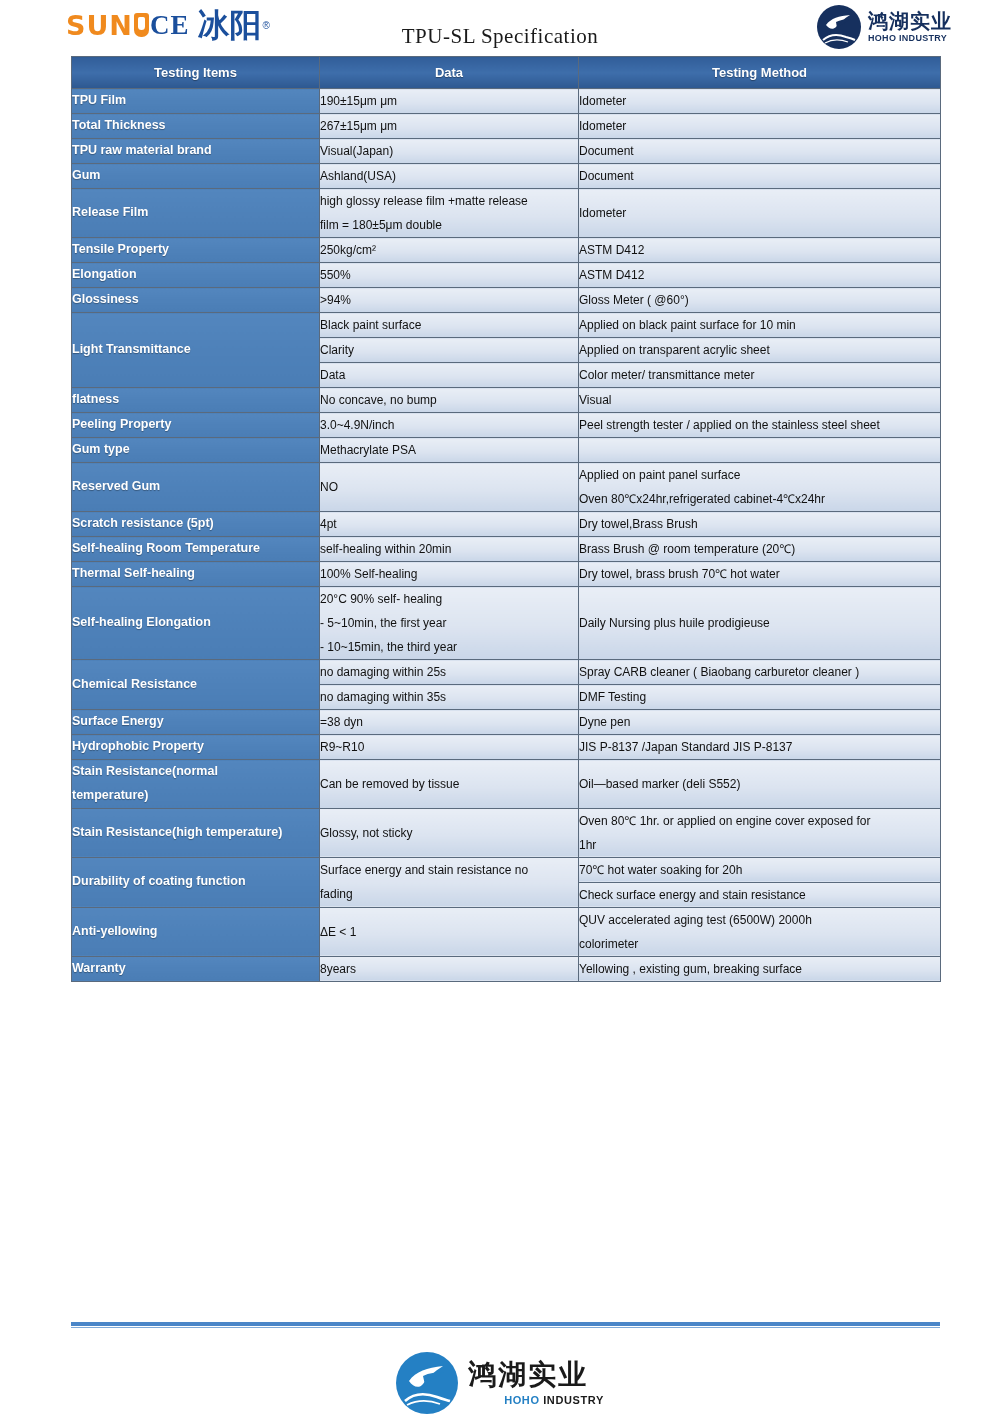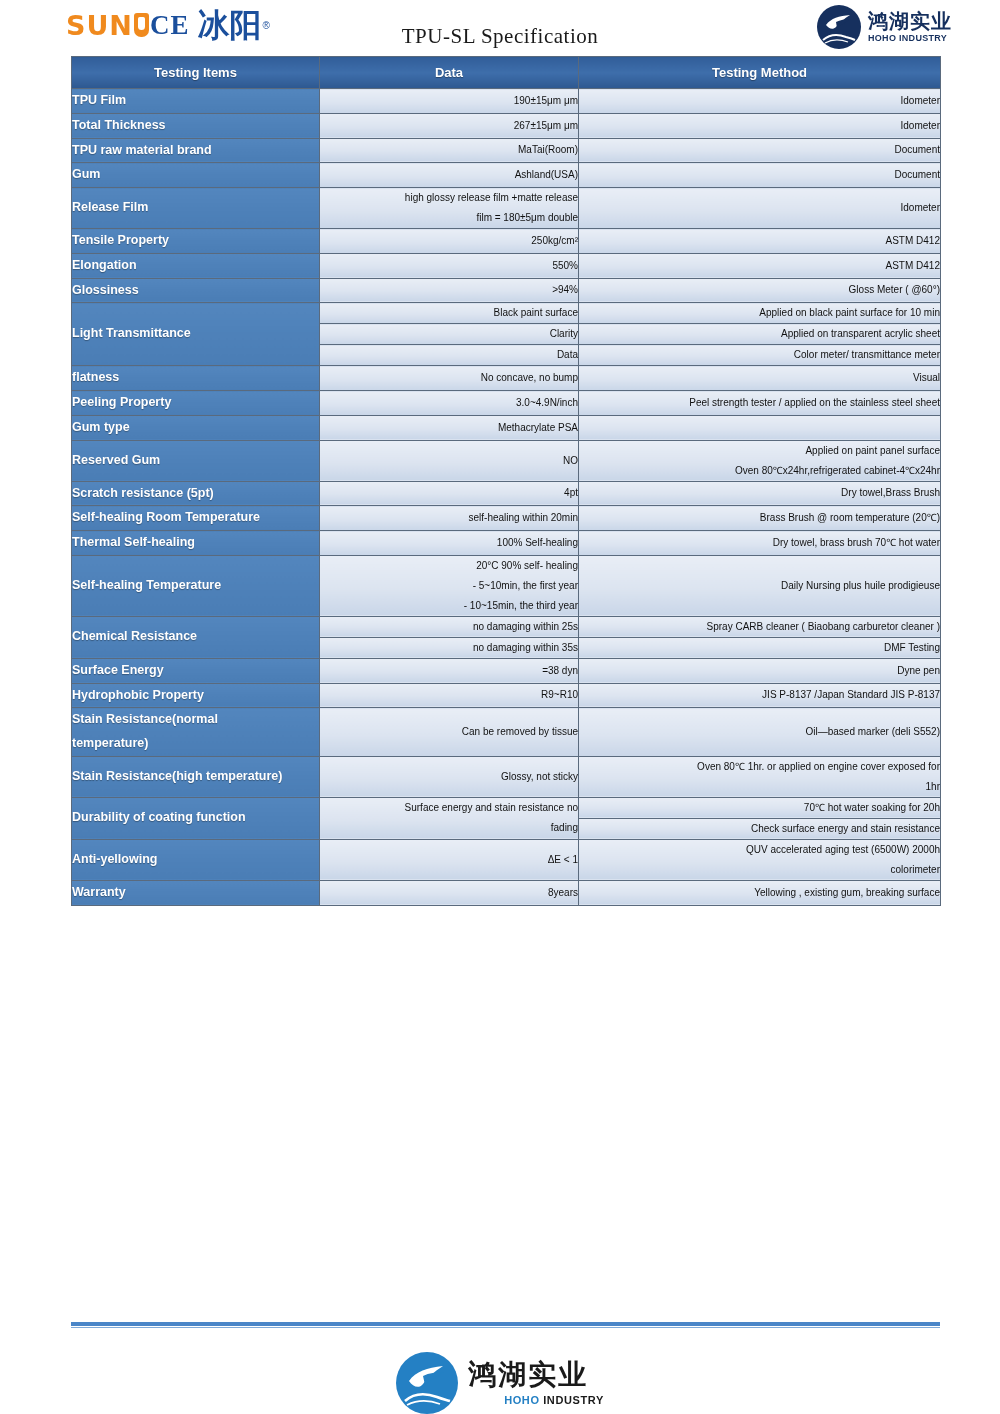--- a/index.html
+++ b/index.html
@@ -176,22 +176,22 @@
     font-weight: bold;
     text-align: left;
     text-shadow: 0 1px 1px rgba(0,0,0,0.32);
     padding: 4px 6px;
     line-height: 1.9;
   }
 
   td.data-cell {
     background: linear-gradient(180deg, #E9EEF6 0%, #DCE4F0 55%, #C9D6E8 100%);
     color: #111111;
-    font-size: 10px;
-    text-align: right;
+    font-size: 12px;
+    text-align: left;
     padding: 5px 9px;
     line-height: 2.0;
   }
   td.data-cell.blank { color: transparent; }
 
   .cell-line { display: block; }
 
   
   .footer-rule {
     position: absolute;
@@ -320,21 +320,21 @@
           <td class="data-cell">
             <span class="cell-line">267±15μm μm</span>
           </td>
           <td class="data-cell">
             <span class="cell-line">Idometer</span>
           </td>
         </tr>
         <tr>
           <td class="item-cell">TPU raw material brand</td>
           <td class="data-cell">
-            <span class="cell-line">MaTai(Room)</span>
+            <span class="cell-line">Visual(Japan)</span>
           </td>
           <td class="data-cell">
             <span class="cell-line">Document</span>
           </td>
         </tr>
         <tr>
           <td class="item-cell">Gum</td>
           <td class="data-cell">
             <span class="cell-line">Ashland(USA)</span>
           </td>
@@ -450,21 +450,21 @@
         <tr>
           <td class="item-cell">Thermal Self-healing</td>
           <td class="data-cell">
             <span class="cell-line">100% Self-healing</span>
           </td>
           <td class="data-cell">
             <span class="cell-line">Dry towel, brass brush 70℃ hot water</span>
           </td>
         </tr>
         <tr>
-          <td class="item-cell">Self-healing   Temperature</td>
+          <td class="item-cell">Self-healing   Elongation</td>
           <td class="data-cell">
             <span class="cell-line">20°C 90% self- healing</span>
             <span class="cell-line">- 5~10min, the first year</span>
             <span class="cell-line">- 10~15min, the third year</span>
           </td>
           <td class="data-cell">
             <span class="cell-line">Daily  Nursing plus  huile  prodigieuse</span>
           </td>
         </tr>
         <tr>

